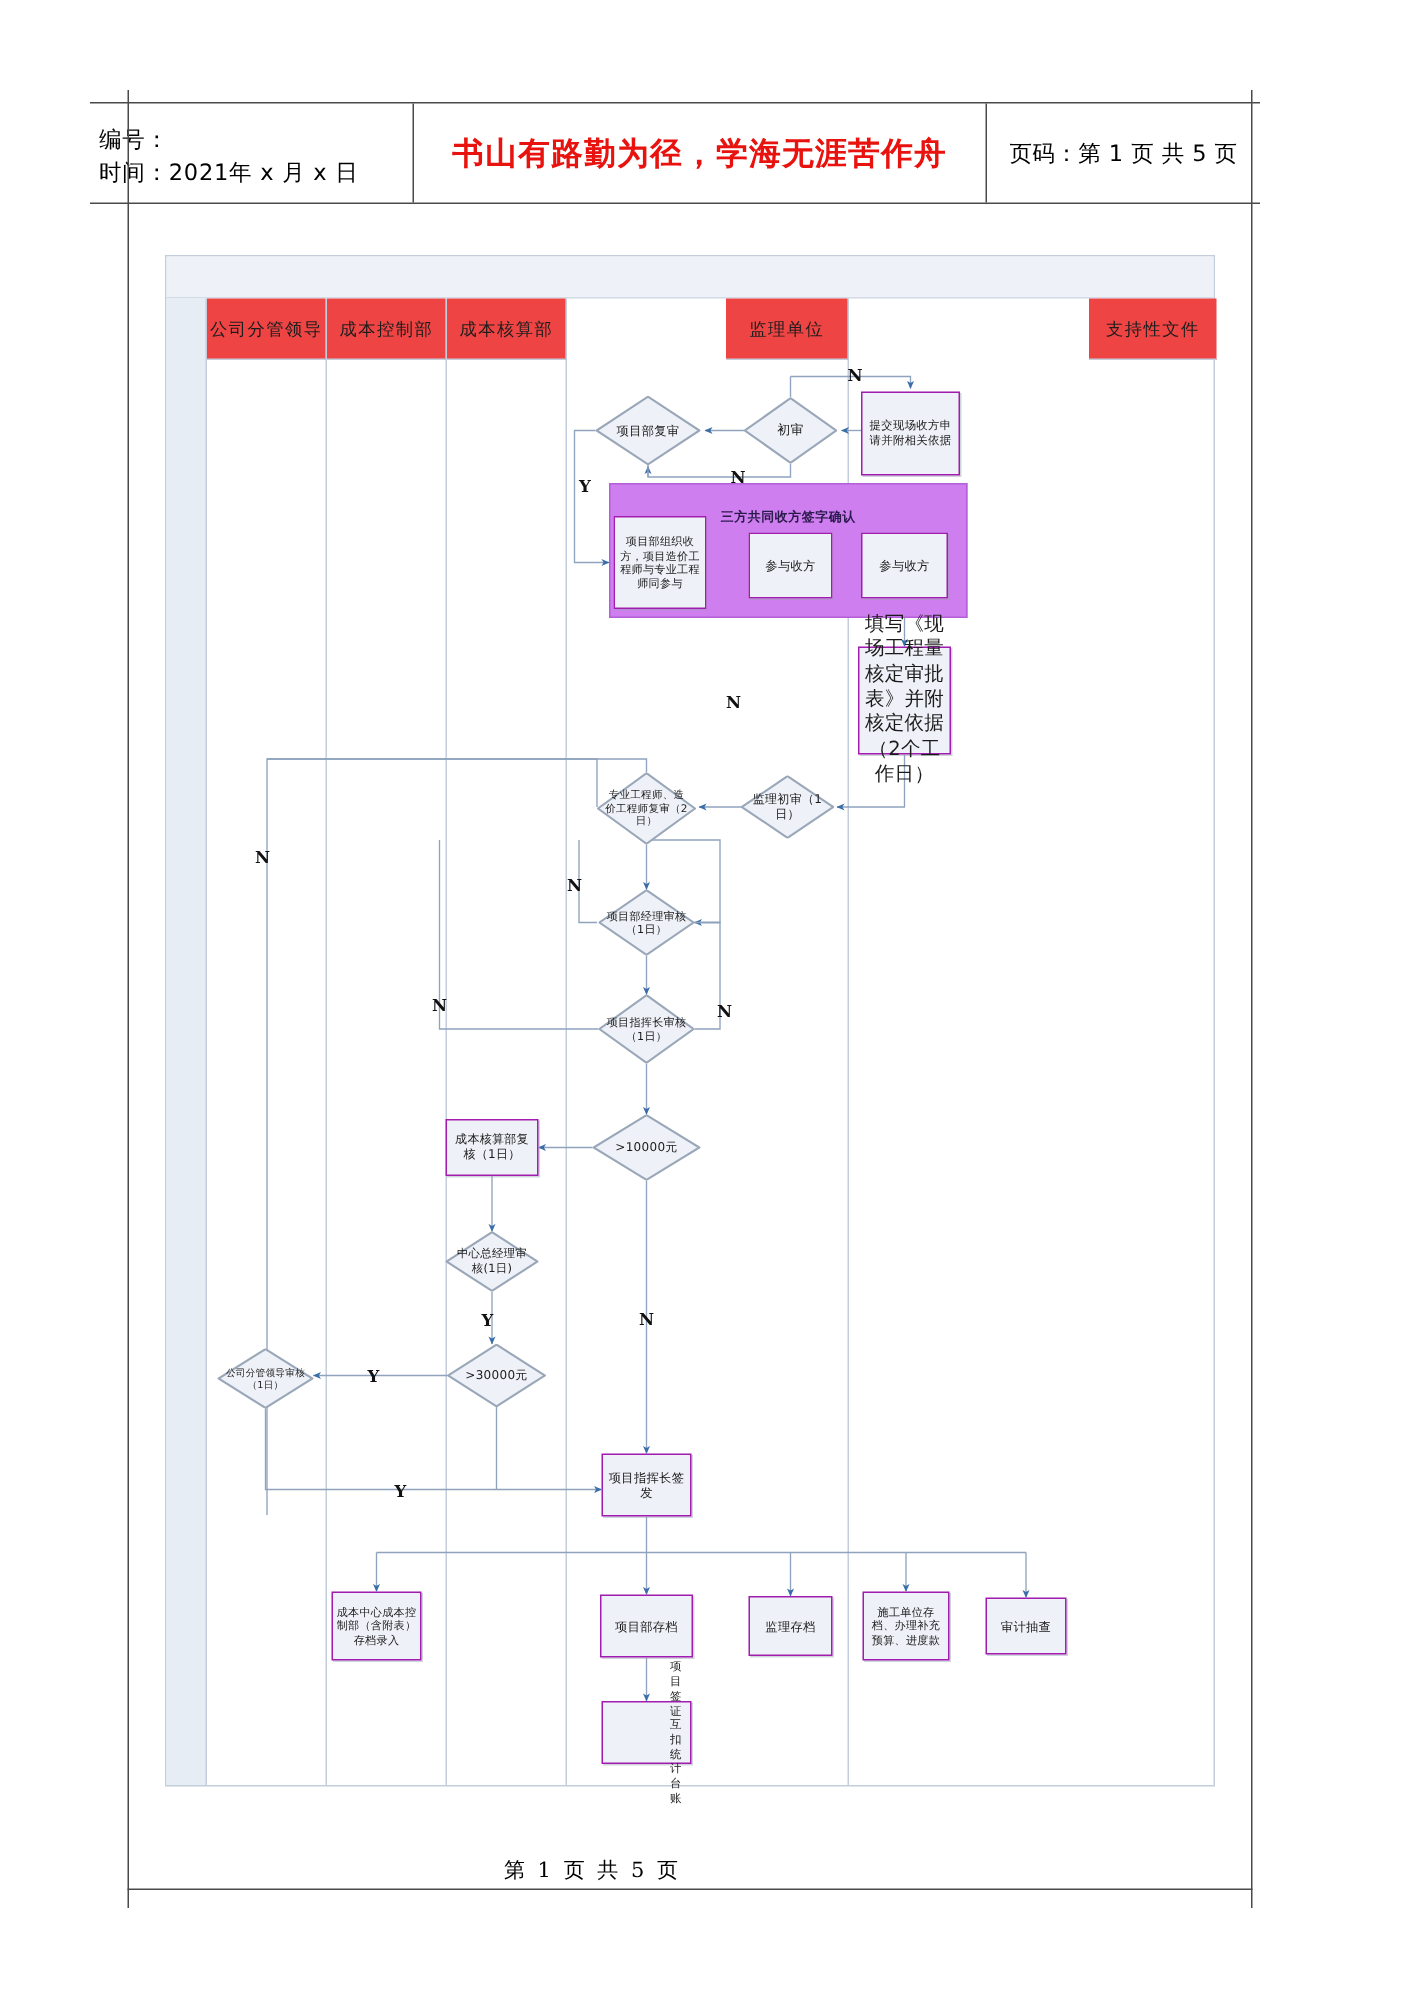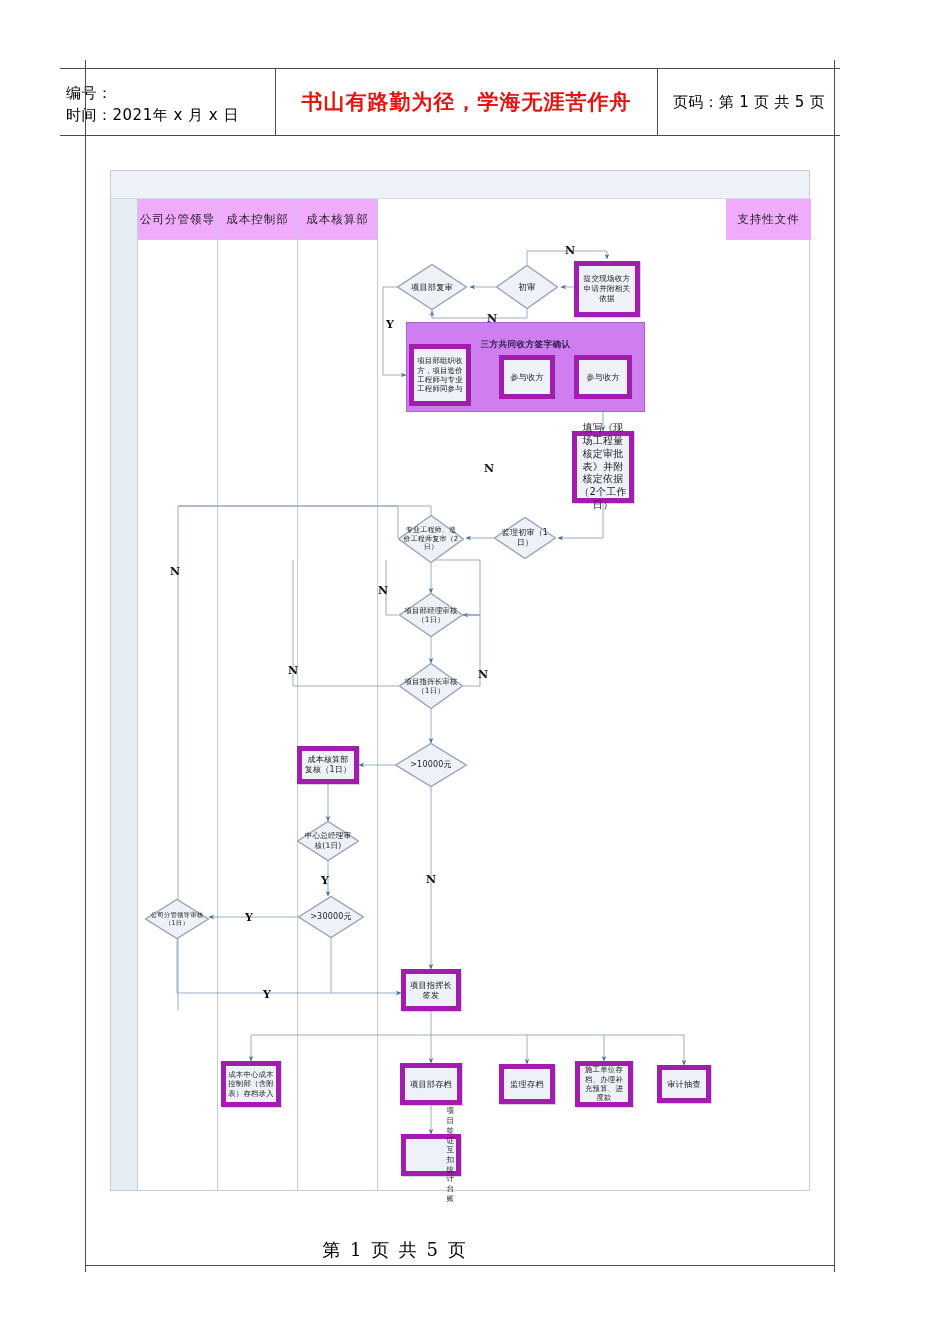--- a/index.html
+++ b/index.html
@@ -55,40 +55,40 @@
   #lanes{
     position:absolute;left:27px;top:28px;right:0;bottom:0;
   }
   .lane{
     position:absolute;top:0;bottom:0;border-right:1px solid #c3cddb;
     box-sizing:border-box;
   }
   .lane:last-child{border-right:none;}
   .lane-head{
     position:absolute;left:0;right:0;top:0;height:41px;
-    background:#f0abfc;border-bottom:1px solid #c3cddb;
+    background:#ef4444;border-bottom:1px solid #c3cddb;
     display:flex;align-items:center;justify-content:center;
     font-size:11.5px;letter-spacing:1px;color:#1d1d1d;box-sizing:border-box;
   }
 
   
   #flow{
     position:absolute;left:0;top:0;width:950px;height:1344px;
     pointer-events:none;
   }
 
   
   .node{
     position:absolute;box-sizing:border-box;
     display:flex;align-items:center;justify-content:center;text-align:center;
     font-size:8.2px;line-height:1.28;color:#1a1a1a;letter-spacing:.2px;
     padding:2px;
   }
   .box{
-    background:#eef1f7;border:5px solid #a21caf;
+    background:#eef1f7;border:1px solid #a21caf;
     box-shadow:1px 1px 0 rgba(150,160,175,.45);
   }
   .diamond{
     background:transparent;border:none;
   }
   .diamond .dshape{
     position:absolute;left:0;top:0;width:100%;height:100%;
   }
   .diamond .dlabel{
     position:relative;z-index:2;padding:0 3px;
@@ -106,21 +106,21 @@
   
   .elabel{
     position:absolute;font-size:11px;font-weight:bold;
     font-family:"DejaVu Serif","Liberation Serif",serif;color:#111;
   }
 
   
   #footer{
     position:absolute;left:85px;top:1238px;width:750px;
     border-bottom:1.5px solid #4a4a4a;padding-bottom:3px;
-    text-align:center;font-size:18px;letter-spacing:2px;
+    text-align:center;font-size:14px;letter-spacing:2px;
     font-family:"DejaVu Serif","Liberation Serif",serif;
   }
   #footer .inner{display:inline-block;padding-right:130px;}
 </style>
 </head>
 <body>
 
 <div id="header-band">
   <div id="hdr-left">
     <div>编号：</div>
@@ -137,20 +137,23 @@
   <div id="swim-gutter"></div>
   <div id="lanes">
       <div class="lane" style="left: 0px; width: 80px;">
         <div class="lane-head">公司分管领导</div>
       </div>
       <div class="lane" style="left: 80px; width: 80px;">
         <div class="lane-head">成本控制部</div>
       </div>
       <div class="lane" style="left: 160px; width: 80px;">
         <div class="lane-head">成本核算部</div>
+      </div>
+      <div class="lane" style="left: 346px; width: 82px;">
+        <div class="lane-head">监理单位</div>
       </div>
       <div class="lane" style="left: 588px; width: 85px;">
         <div class="lane-head">支持性文件</div>
       </div>
     </div>
 </div>
 
 <div id="flow">
   <svg id="connectors" width="950" height="1344" style="position:absolute;left:0;top:0;">
       <defs>
@@ -210,21 +213,21 @@
       </div>
       <div class="node diamond" style="left: 397px; top: 264px; width: 70px; height: 46px; font-size: 8.2px;">
         <svg class="dshape" viewBox="0 0 100 100" preserveAspectRatio="none">
           <polygon points="50,1 99,50 50,99 1,50" fill="#eef1f7" stroke="#9aa7b8" stroke-width="1.4" vector-effect="non-scaling-stroke"></polygon>
         </svg>
         <span class="dlabel">项目部复审</span>
       </div>
       <div class="node box" style="left: 409px; top: 344px; width: 62px; height: 62px; font-size: 7.4px;">项目部组织收方，项目造价工程师与专业工程师同参与</div>
       <div class="node box" style="left: 499px; top: 355px; width: 56px; height: 44px; font-size: 8.2px;">参与收方</div>
       <div class="node box" style="left: 574px; top: 355px; width: 58px; height: 44px; font-size: 8.2px;">参与收方</div>
-      <div class="node box" style="left: 572px; top: 431px; width: 62px; height: 72px; font-size: 10px;">填写《现场工程量核定审批表》并附核定依据（2个工作日）</div>
+      <div class="node box" style="left: 572px; top: 431px; width: 62px; height: 72px; font-size: 13px;">填写《现场工程量核定审批表》并附核定依据（2个工作日）</div>
       <div class="node diamond" style="left: 494px; top: 517px; width: 62px; height: 42px; font-size: 8px;">
         <svg class="dshape" viewBox="0 0 100 100" preserveAspectRatio="none">
           <polygon points="50,1 99,50 50,99 1,50" fill="#eef1f7" stroke="#9aa7b8" stroke-width="1.4" vector-effect="non-scaling-stroke"></polygon>
         </svg>
         <span class="dlabel">监理初审（1日）</span>
       </div>
       <div class="node diamond" style="left: 398px; top: 515px; width: 66px; height: 48px; font-size: 7px;">
         <svg class="dshape" viewBox="0 0 100 100" preserveAspectRatio="none">
           <polygon points="50,1 99,50 50,99 1,50" fill="#eef1f7" stroke="#9aa7b8" stroke-width="1.4" vector-effect="non-scaling-stroke"></polygon>
         </svg>

